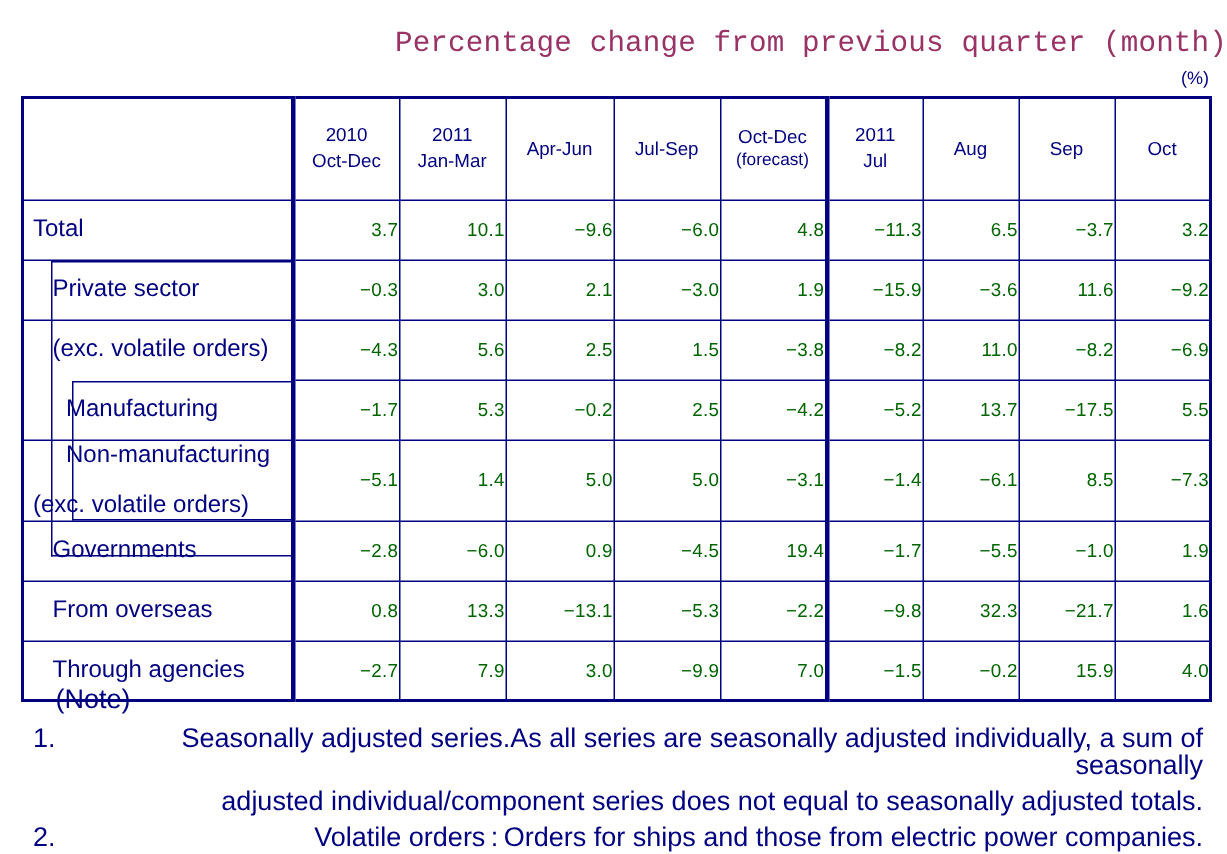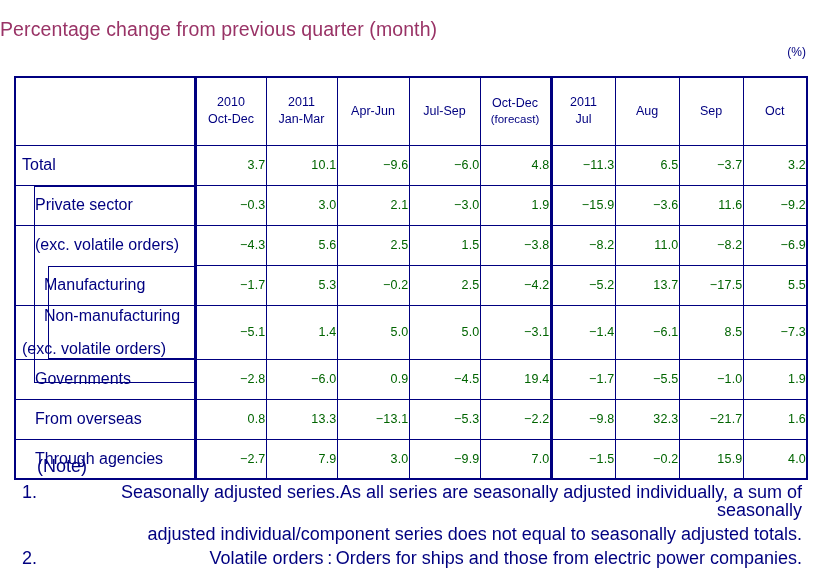--- a/index.html
+++ b/index.html
@@ -15,43 +15,44 @@
     overflow: hidden;
     -webkit-font-smoothing: none;
   }
 
   
   .title {
     position: absolute;
     top: 18px;
     left: 0;
     width: 818px;
-    text-align: left;
+    text-align: right;
     color: #993366;
     font-size: 19.5px;
     letter-spacing: 0.1px;
     white-space: nowrap;
+    font-family: Liberation Mono, monospace;
   }
 
   
   .unit-label {
     position: absolute;
     top: 45px;
     left: 0;
     width: 806px;
     text-align: right;
     color: #000080;
     font-size: 12px;
   }
 
   
   .tbl-wrap {
     position: absolute;
     left: 14px;
-    top: 76px;
+    top: 64px;
     width: 747px;
     border-radius: 28px;
   }
   table.grid {
     border-collapse: collapse;
     table-layout: fixed;
     width: 792px;
     color: #000080;
   }
   table.grid td {

